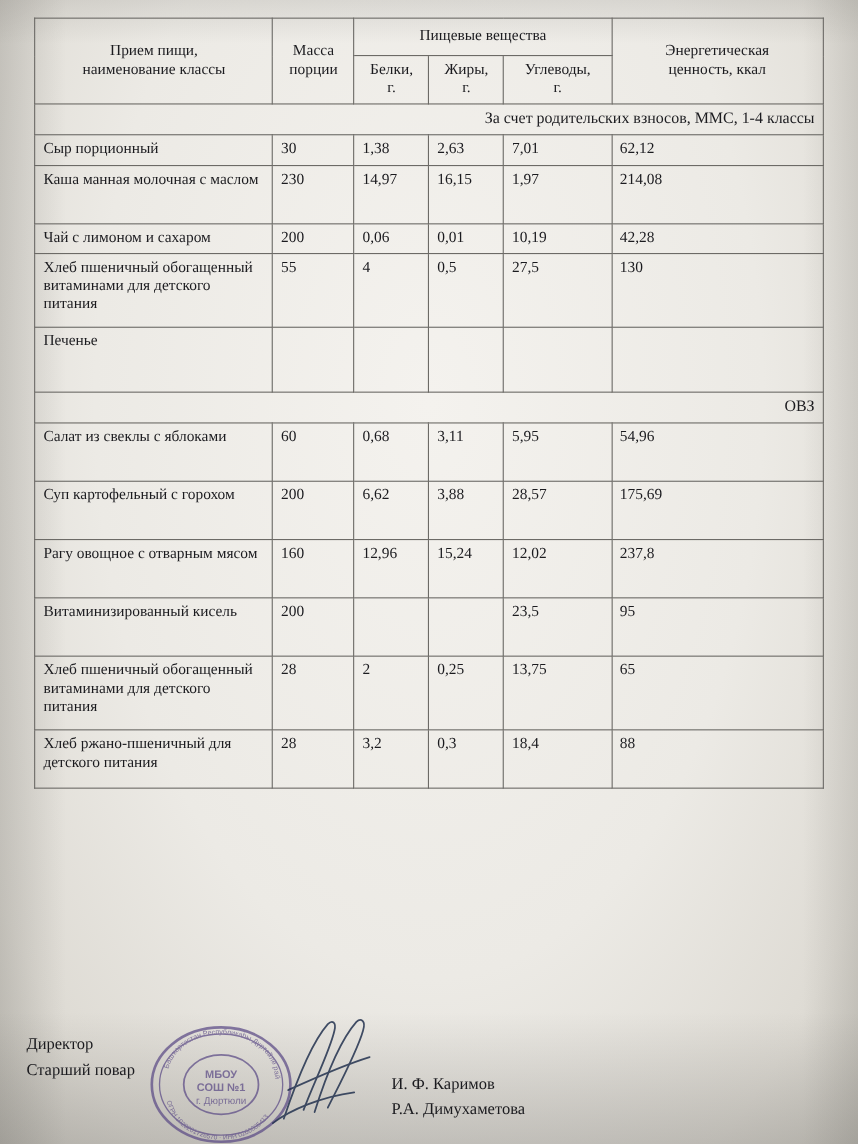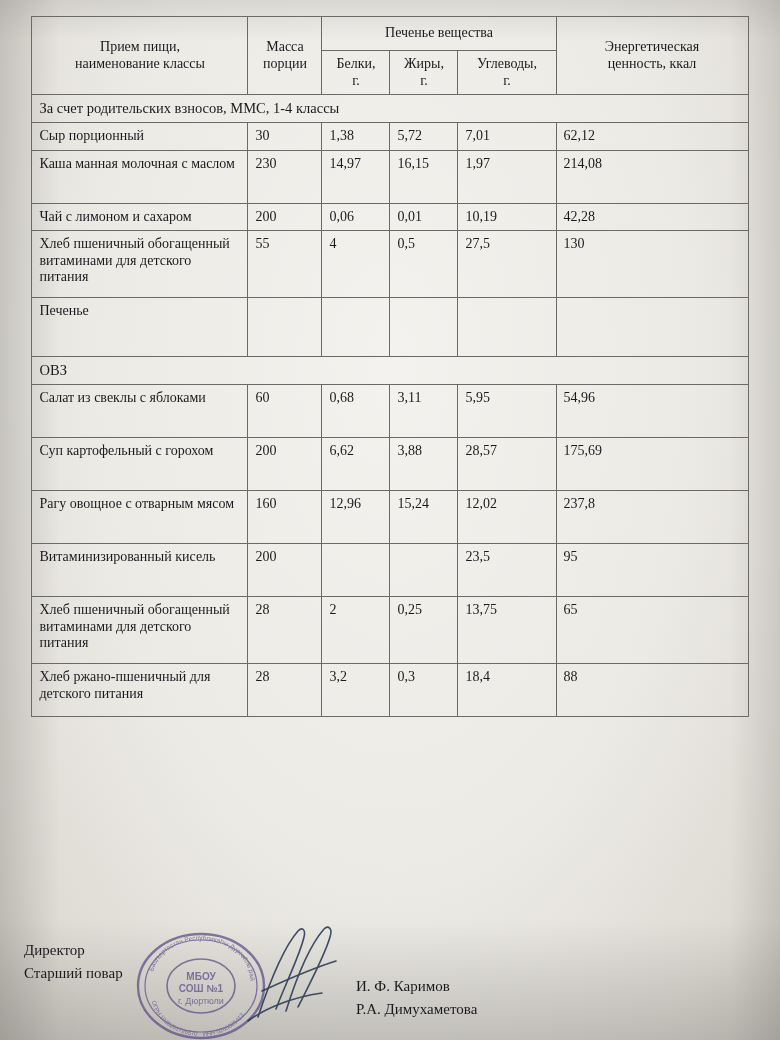--- a/index.html
+++ b/index.html
@@ -89,21 +89,21 @@
   .col-mass   { width: 74px; }
   .col-prot   { width: 68px; }
   .col-fat    { width: 68px; }
   .col-carb   { width: 98px; }
   .col-kcal   { width: 192px; }
 
   .hdr-main { height: 34px; }
   .hdr-sub  { height: 38px; }
 
   .section-row td {
-    text-align: left;
+    text-align: right;
     padding: 6px 0 7px 0;
     font-size: 14.5px;
   }
   .tall td { height: 42px; }
   .tall3 td { height: 56px; font-family: Liberation Serif, serif; }
   .empty-row td { height: 48px; }
 
   .num { text-align: left; margin-top: 48px; }
 
   .footer {
@@ -169,21 +169,21 @@
     <thead>
       <tr class="hdr-main">
         <th rowspan="2">
           <div>Прием пищи,</div>
           <div>наименование классы</div>
         </th>
         <th rowspan="2">
           <div>Масса</div>
           <div>порции</div>
         </th>
-        <th colspan="3">Печенье вещества</th>
+        <th colspan="3">Пищевые вещества</th>
         <th rowspan="2">
           <div>Энергетическая</div>
           <div>ценность, ккал</div>
         </th>
       </tr>
       <tr class="hdr-sub">
         <th>
           <div>Белки,</div>
           <div>г.</div>
         </th>
@@ -200,21 +200,21 @@
     <tbody>
 
       <tr class="section-row">
         <td colspan="6">За счет родительских взносов, ММС, 1-4 классы</td>
       </tr>
 
       <tr>
         <td>Сыр порционный</td>
         <td class="num">30</td>
         <td class="num">1,38</td>
-        <td class="num">5,72</td>
+        <td class="num">2,63</td>
         <td class="num">7,01</td>
         <td class="num">62,12</td>
       </tr>
 
       <tr class="tall">
         <td>Каша манная молочная с маслом</td>
         <td class="num">230</td>
         <td class="num">14,97</td>
         <td class="num">16,15</td>
         <td class="num">1,97</td>

